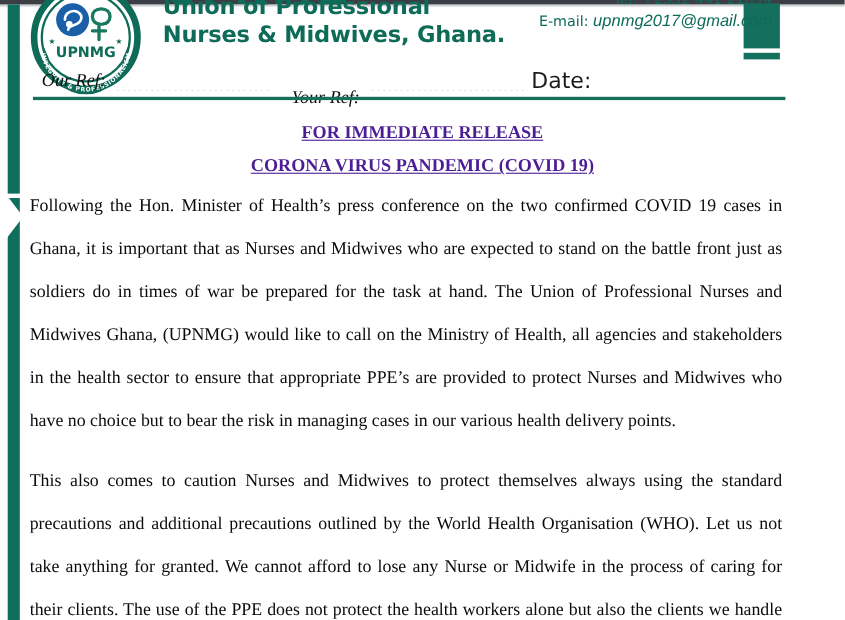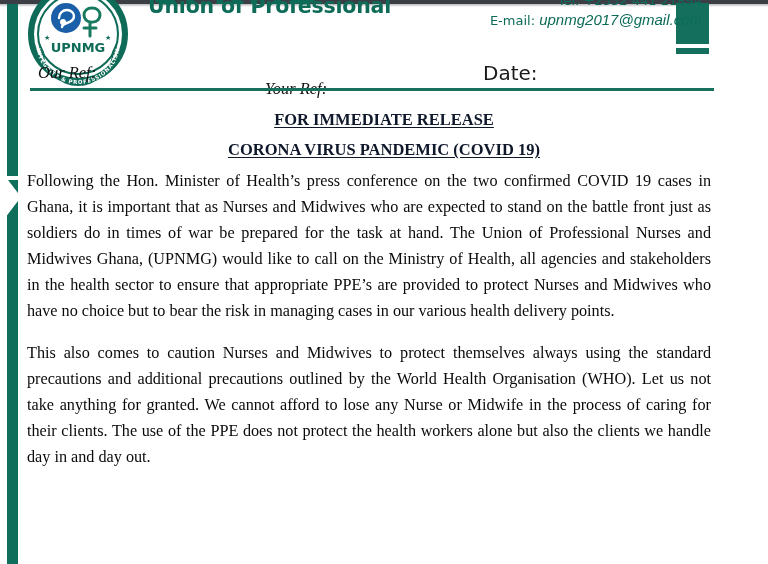--- a/index.html
+++ b/index.html
@@ -198,40 +198,40 @@
 
   
   .heading {
     position: absolute;
     left: 0;
     width: 768px;
     text-align: center;
     font-family: "Liberation Serif", serif;
     font-weight: bold;
     font-size: 16.5px;
-    color: #0f172a;
+    color: #4c1d95;
   }
   .heading span {
     text-decoration: underline;
     text-underline-offset: 2px;
   }
   #heading-release { top: 110px; }
   #heading-subject { top: 140px; }
 
   
   .body-wrap {
     position: absolute;
     left: 27px;
     top: 168px;
     width: 684px;
   }
   .para {
     font-family: "Liberation Serif", serif;
     font-size: 16.2px;
-    line-height: 26px;
+    line-height: 39px;
     color: #0a0a0a;
     margin: 0 0 16px 0;
     text-align: justify;
     text-justify: inter-word;
   }
   .para.left-aligned { text-align: left; }
 </style>
 </head>
 <body>
 
@@ -271,20 +271,21 @@
 
         <text x="18" y="58" font-size="7" fill="#0f6b57">★</text>
         <text x="79" y="58" font-size="7" fill="#0f6b57">★</text>
       </svg>
     </div>
 
     <div class="org-logotype">UPNMG</div>
 
     <div class="org-name">
       <div>Union of Professional</div>
+      <div>Nurses &amp; Midwives, Ghana.</div>
     </div>
 
     <div class="contact">
       <div>
         <span>Tel:</span>
         <span>+2332 441 21894</span>
       </div>
       <div>
         <span>E-mail:</span>
         <span class="val-italic">upnmg2017@gmail.com</span>

